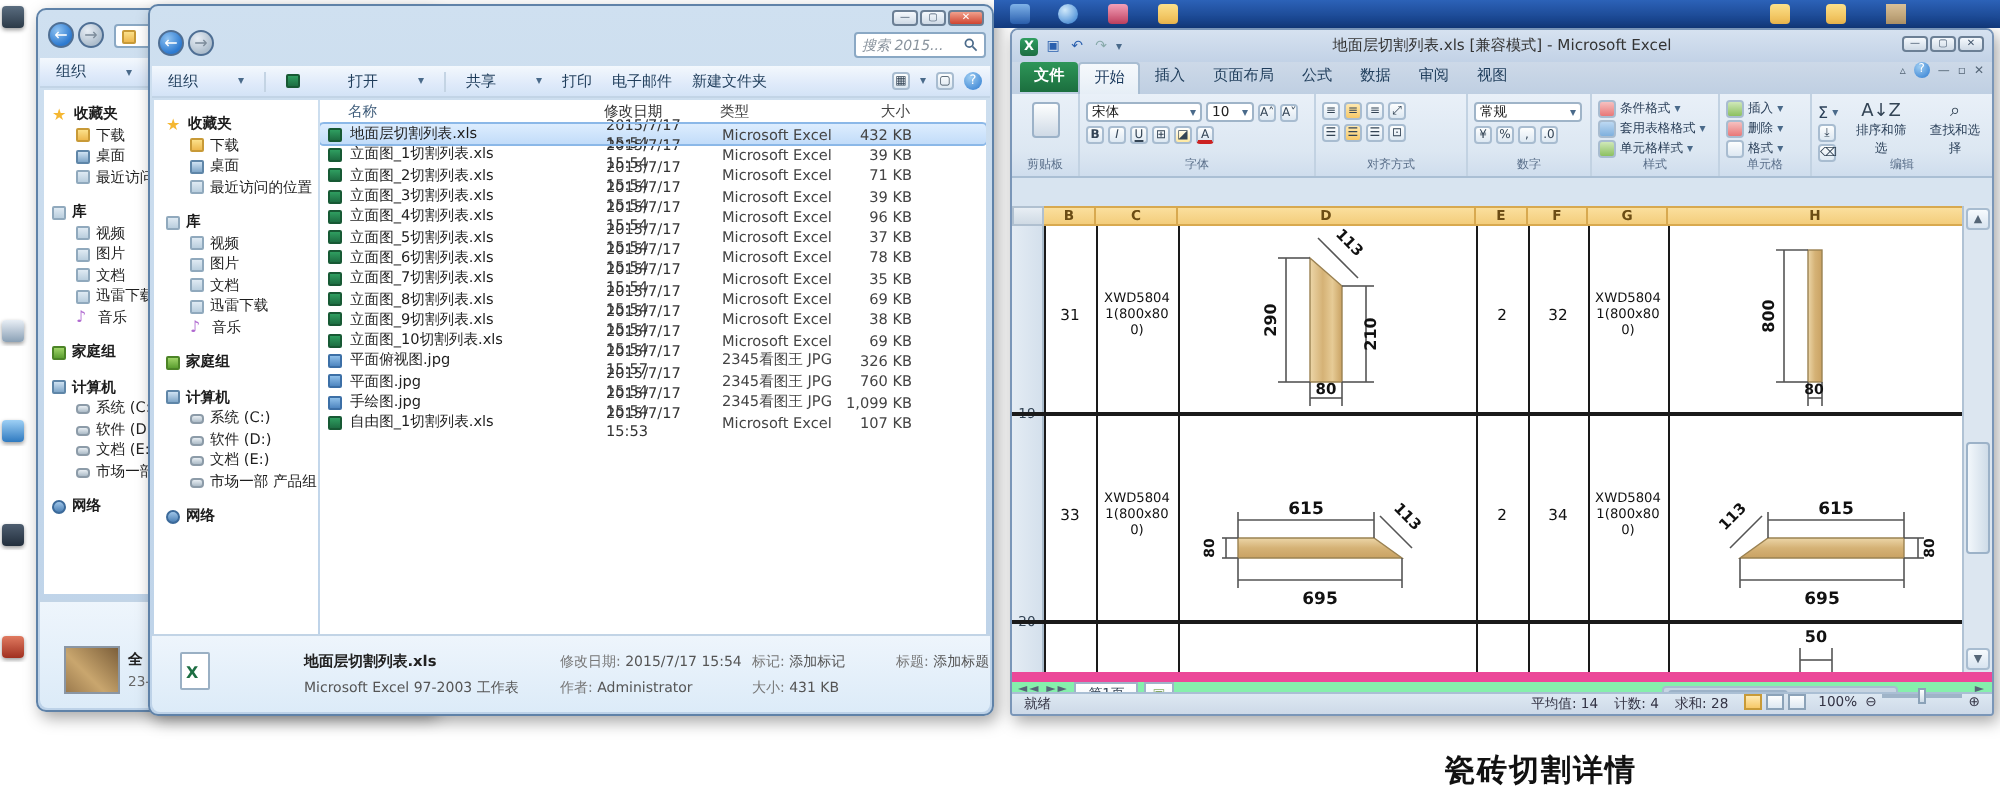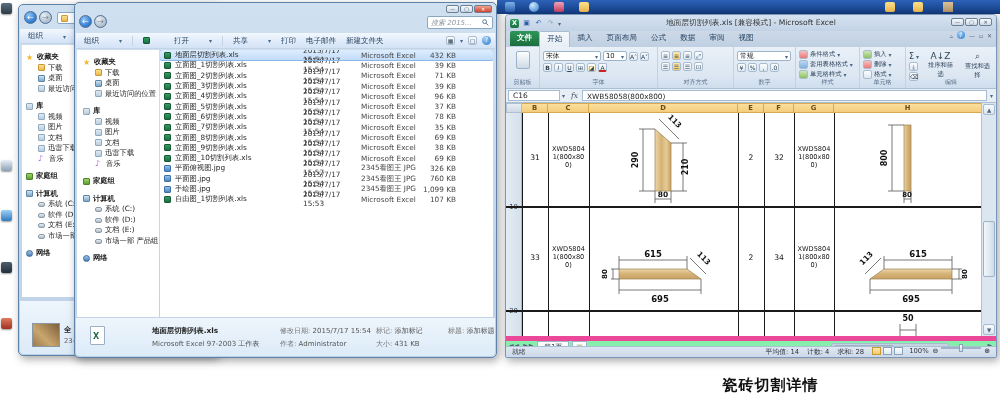--- a/index.html
+++ b/index.html
@@ -333,20 +333,26 @@
       <div class="sitem">
           <span class="sic drv"></span>
           <span>市场一部 产品组（专用）</span>
         </div>
       <div class="sgrp">
           <span class="sic net"></span>
           <span>网络</span>
         </div>
     </div>
     <div class="flist" style="left:85px;top:47px;right:3px;bottom:40px">
+      <div class="fhdr">
+        <span class="fn">名称</span>
+        <span class="fd">修改日期</span>
+        <span class="ft">类型</span>
+        <span class="fs">大小</span>
+      </div>
       <div class="frow sel">
           <span class="fic xls"></span>
           <span class="fn">地面层切割列表.xls</span>
           <span class="fd">2015/7/17 15:54</span>
           <span class="ft">Microsoft Excel ...</span>
           <span class="fs">432 KB</span>
         </div>
       <div class="frow">
           <span class="fic xls"></span>
           <span class="fn">立面图_1切割列表.xls</span>
@@ -613,27 +619,20 @@
             <div style="font-size:9px;color:#345">A↓Z</div>
             <div>排序和筛选</div>
           </div>
           <div style="text-align:center;font-size:6.3px;color:#2a3f58">
             <div style="font-size:9px;color:#345">⌕</div>
             <div>查找和选择</div>
           </div>
         </div>
         <div class="rglab">编辑</div>
       </div>
-    </div>
-    <div class="fbar">
-      <span class="nbox">C16</span>
-      <span class="caret" style="margin:0 2px">▾</span>
-      <span class="fx">fx</span>
-      <span class="ftext">XWB58058(800x800)</span>
-      <span class="caret" style="margin:0 3px">▾</span>
     </div>
 
     <div class="grid">
       <div class="gcorner"></div>
       <div class="ghead" style="left:16px;width:26px">B</div>
       <div class="ghead" style="left:42px;width:41px">C</div>
       <div class="ghead" style="left:83px;width:149px">D</div>
       <div class="ghead" style="left:232px;width:26px">E</div>
       <div class="ghead" style="left:258px;width:30px">F</div>
       <div class="ghead" style="left:288px;width:40px">G</div>

